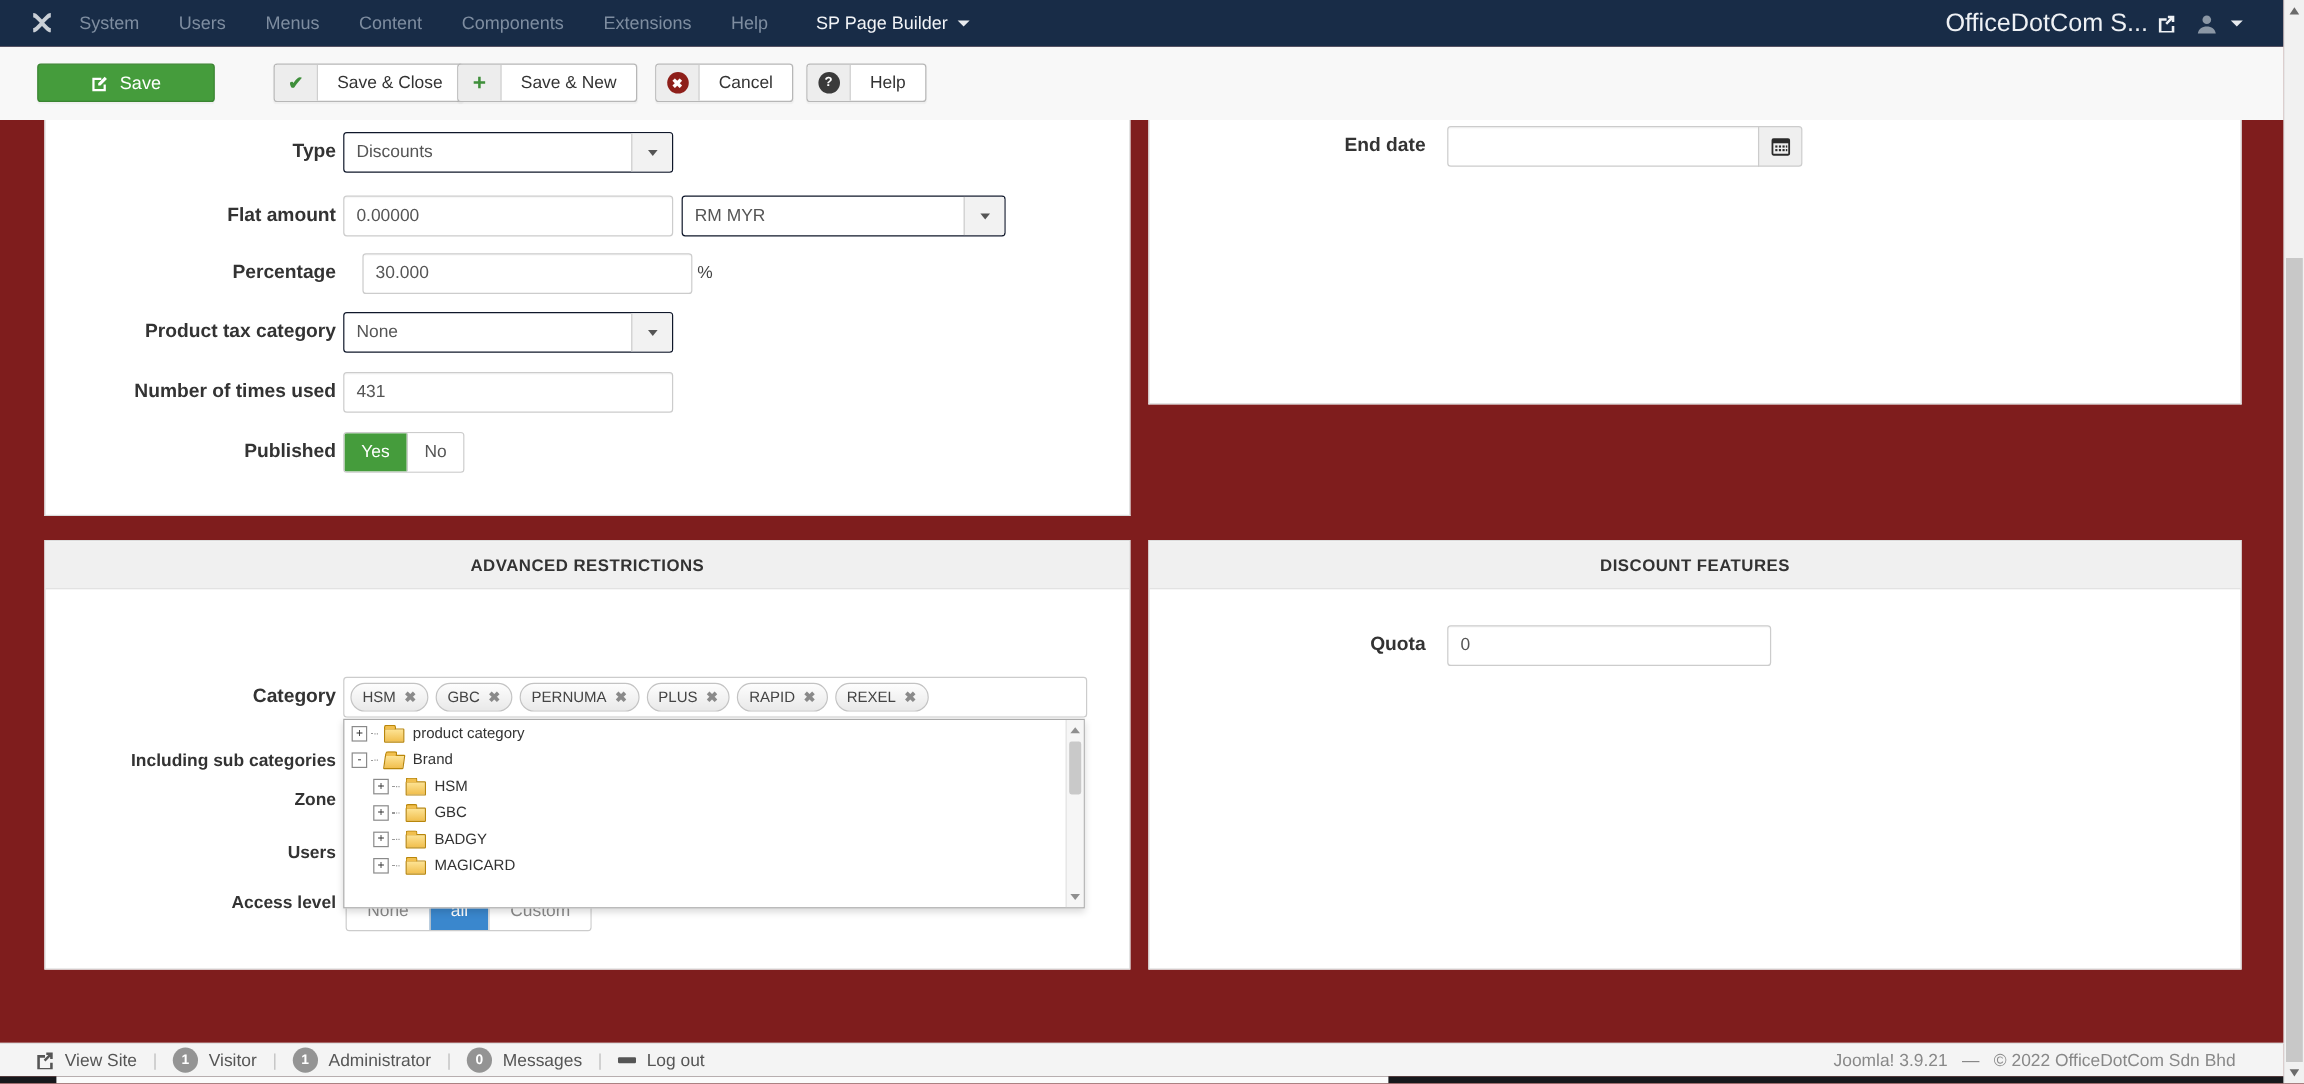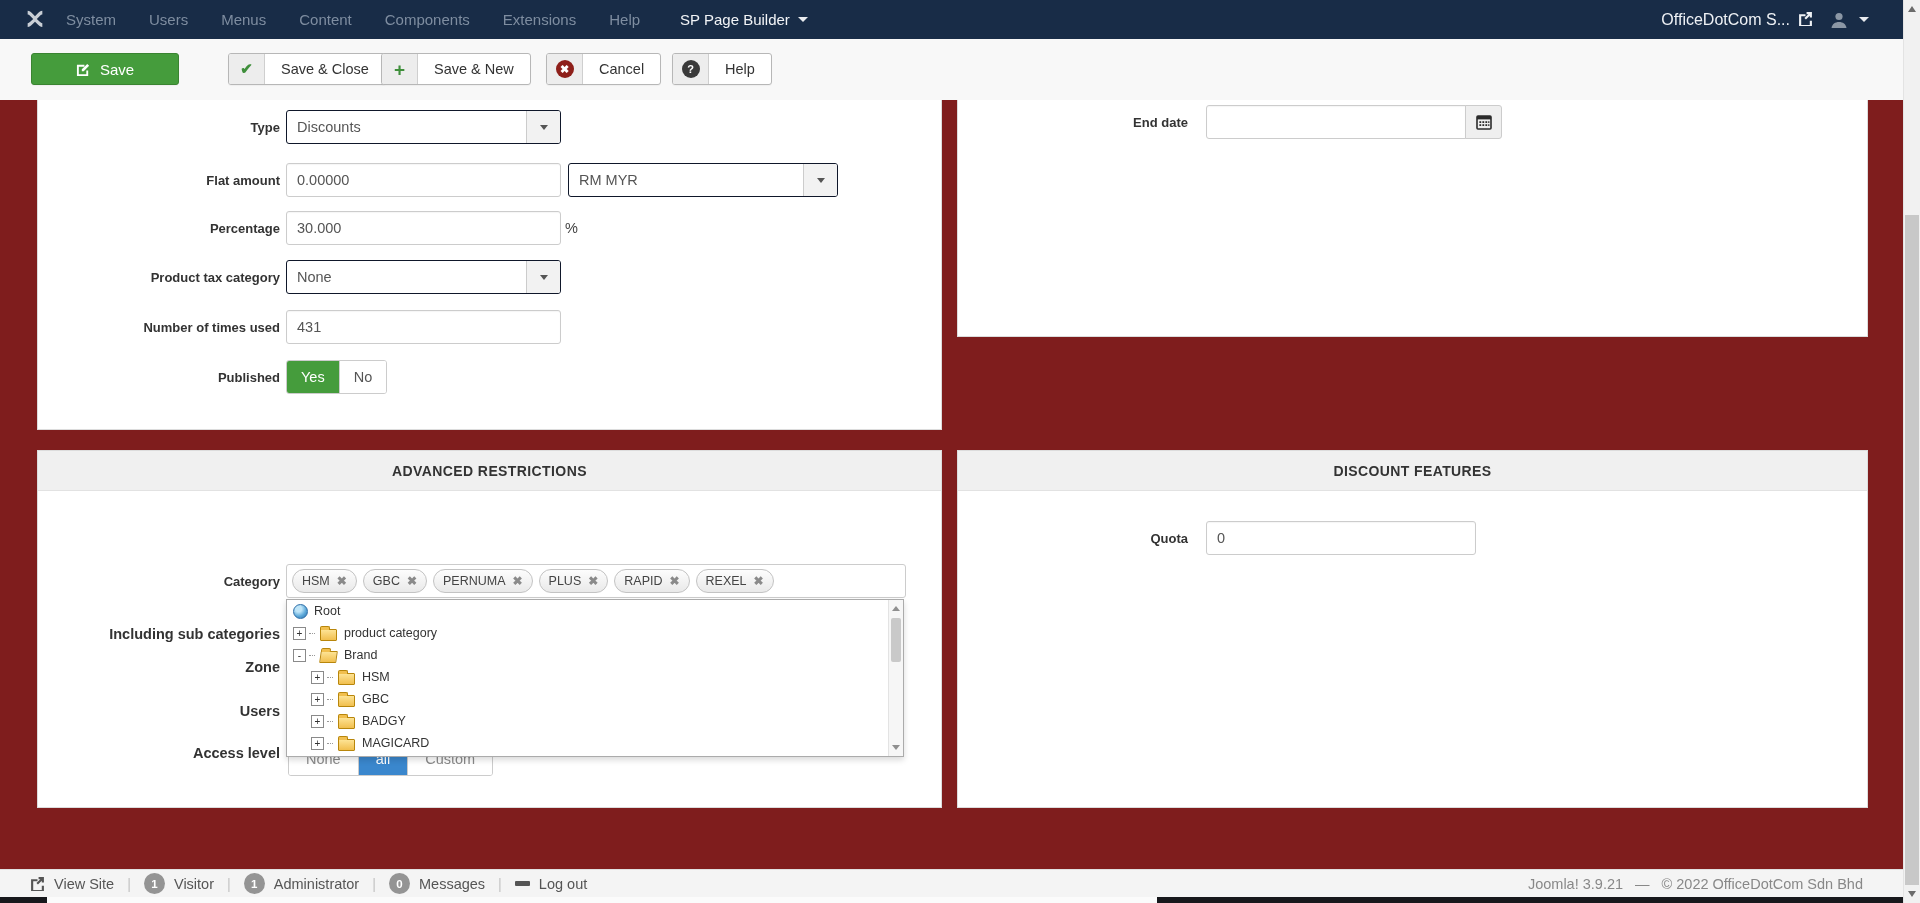--- a/index.html
+++ b/index.html
@@ -8,21 +8,21 @@
   .screen { position:absolute; left:0; top:0; width:1920px; height:903px; background:#7f1d1d; overflow:hidden; }
 
   
   .topbar { position:absolute; left:0; top:0; width:1903px; height:39px; background:#182c47; display:flex; align-items:center; }
   .jlogo { width:26px; height:26px; margin:0 18px 0 22px; display:flex; align-items:center; justify-content:center; }
   .topnav { display:flex; align-items:center; gap:33px; }
   .topnav .titem { color:#7e8da0; font-size:15px; cursor:pointer; }
   .titem-active { color:#f2f4f7; font-size:15px; margin-left:40px; display:flex; align-items:center; gap:8px; cursor:pointer; }
   .caret-down { width:0; height:0; border-left:5px solid transparent; border-right:5px solid transparent; border-top:5px solid #e8ebef; display:inline-block; }
   .topbar-right { margin-left:auto; display:flex; align-items:center; gap:16px; padding-right:34px; }
-  .sitename { color:#eef1f5; font-size:16px; display:flex; align-items:flex-start; gap:8px; cursor:pointer; }
+  .sitename { color:#eef1f5; font-size:21px; display:flex; align-items:center; gap:8px; cursor:pointer; }
   .usericon { display:flex; align-items:center; gap:10px; cursor:pointer; }
 
   
   .toolbar { position:absolute; left:0; top:39px; width:1903px; height:61px; background:#f8f8f8; }
   .tbtn { position:absolute; top:14px; height:32px; display:inline-flex; align-items:stretch; border:1px solid #b7b7b7; border-radius:3px; background:#fff; cursor:pointer; overflow:hidden; box-shadow:0 1px 1px rgba(0,0,0,.04); }
   .tbtn .ic { width:36px; background:#ededed; border-right:1px solid #cfcfcf; display:flex; align-items:center; justify-content:center; }
   .tbtn .lbl { display:flex; align-items:center; padding:0 16px; font-size:14.5px; color:#333; }
   .tbtn-save { left:31px; width:148px; background:#459c3c; border-color:#3a8431; justify-content:center; align-items:center; gap:9px; display:flex; }
   .tbtn-save .lbl { color:#fff; padding:0; font-size:15px; }
   .tbtn-sc { left:228px; }
@@ -39,21 +39,21 @@
   .panel { position:absolute; background:#fff; border:1px solid #dcdcdc; }
   .panel-top { border-top:none; }
   .p-form { left:37px; top:100px; width:905px; height:330px; }
   .p-date { left:957px; top:100px; width:911px; height:237px; }
   .p-adv  { left:37px; top:450px; width:905px; height:358px; }
   .p-feat { left:957px; top:450px; width:911px; height:358px; }
   .phead { height:40px; background:#f0f0f0; border-bottom:1px solid #e2e2e2; display:flex; align-items:center; justify-content:center; font-size:14px; font-weight:bold; color:#333; letter-spacing:.4px; }
 
   
   .frow { position:absolute; left:0; height:34px; display:flex; align-items:center; }
-  .flabel { width:245px; text-align:right; font-size:13px; font-weight:bold; color:#333; padding-right:3px; flex:none; }
+  .flabel { width:245px; text-align:right; font-size:16px; font-weight:bold; color:#333; padding-right:3px; flex:none; }
   .flabel-w { width:233px; }
   .tinput { height:34px; border:1px solid #ccc; border-radius:3px; background:#fff; color:#555; font-size:14.5px; padding:0 10px; font-family:"Liberation Sans", sans-serif; box-shadow:inset 0 1px 1px rgba(0,0,0,.04); }
   .sel { height:34px; border:1px solid #0f172a; border-radius:3px; background:#fff; display:flex; align-items:center; cursor:pointer; overflow:hidden; }
   .sel .seltext { flex:1; padding:0 10px; font-size:14.5px; color:#555; }
   .sel .selbtn { width:34px; align-self:stretch; background:#f2f2f2; border-left:1px solid #ccc; display:flex; align-items:center; justify-content:center; }
   .sel .selbtn .sc { width:0; height:0; border-left:4px solid transparent; border-right:4px solid transparent; border-top:5px solid #555; }
   .suffix { font-size:14.5px; color:#444; margin-left:4px; }
 
   .toggle { display:flex; border:1px solid #ccc; border-radius:3px; overflow:hidden; height:34px; }
   .tog { padding:0 14px; display:flex; align-items:center; font-size:14.5px; cursor:pointer; background:#fff; color:#555; }
@@ -204,21 +204,21 @@
       <input class="tinput" style="width: 275px; margin-left: 3px;" value="0.00000">
       <div class="sel" style="width:270px; margin-left:7px;">
         <span class="seltext">RM MYR</span>
         <span class="selbtn">
             <span class="sc"></span>
           </span>
       </div>
     </div>
     <div class="frow" style="top:111px;">
       <span class="flabel">Percentage</span>
-      <input class="tinput" style="width: 275px; margin-left: 3px;" value="30.000">
+      <input class="tinput" style="width: 275px; margin-left: 19px;" value="30.000">
       <span class="suffix">%</span>
     </div>
     <div class="frow" style="top:160px;">
       <span class="flabel">Product tax category</span>
       <div class="sel" style="width:275px; margin-left:3px;">
         <span class="seltext">None</span>
         <span class="selbtn">
             <span class="sc"></span>
           </span>
       </div>
@@ -299,24 +299,20 @@
     <span class="floatlbl" style="top:294px;">Access level</span>
 
     <div class="btngroup">
       <span class="gbtn">None</span>
       <span class="gbtn gbtn-on">all</span>
       <span class="gbtn">Custom</span>
     </div>
 
     <div class="tree">
       <div class="trow">
-        <span class="globe"></span>
-        <span>Root</span>
-      </div>
-      <div class="trow">
         <span class="expander">+</span>
           <span class="stub"></span>
         <span class="folder"></span>
         <span>product category</span>
       </div>
       <div class="trow">
         <span class="expander">-</span>
           <span class="stub"></span>
         <span class="folder folder-open"></span>
         <span>Brand</span>

